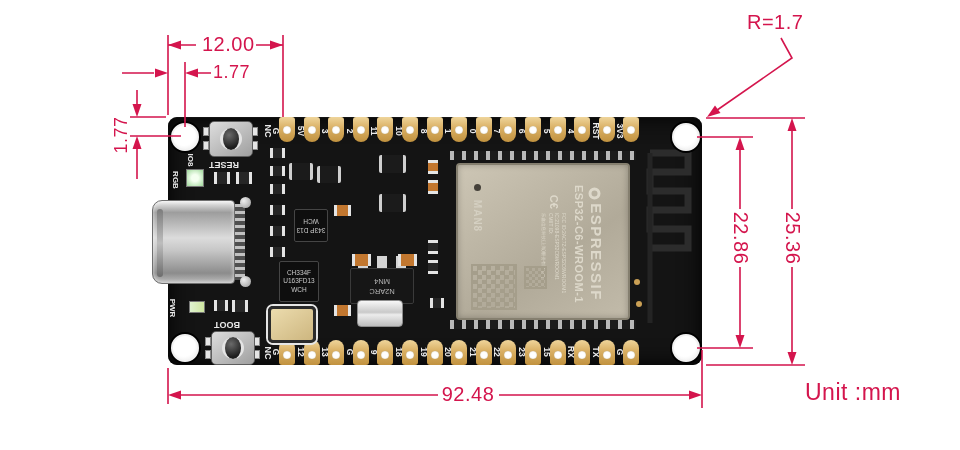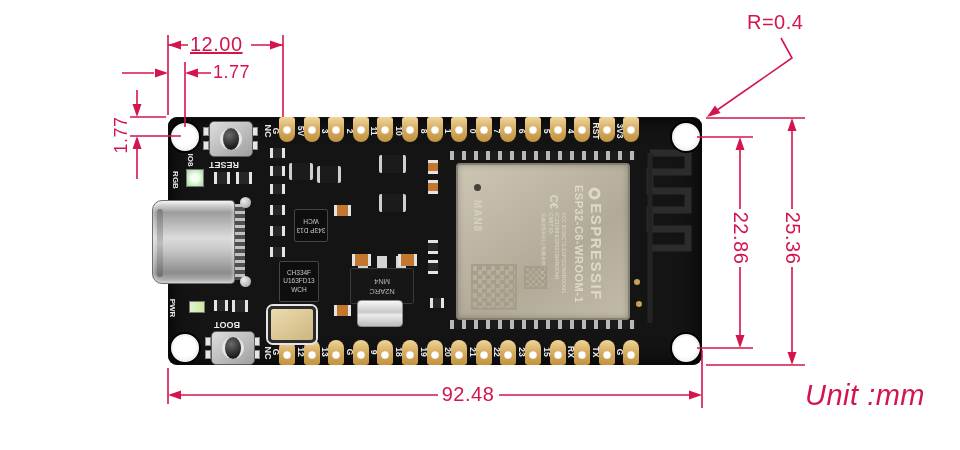--- a/index.html
+++ b/index.html
@@ -6,21 +6,21 @@
   #stage{position:relative;width:960px;height:450px;background:#fff;overflow:hidden;
          font-family:"Liberation Sans",sans-serif;}
   #stage *{box-sizing:border-box;}
 
   
   #dims-svg{position:absolute;left:0;top:0;z-index:6;pointer-events:none;}
   .dim{position:absolute;z-index:7;color:#d4154d;font-size:20px;letter-spacing:.5px;
        background:#fff;padding:0 2px;line-height:1;white-space:nowrap;}
   .dim.rot90{transform:rotate(90deg);}
   .dim.rot-90{transform:rotate(-90deg);}
-  .unit{font-size:29px;font-style:italic;}
+  .unit{font-size:23px;}
 
   
   #board{position:absolute;left:168px;top:117px;width:534px;height:248px;z-index:1;
          background:#141414;border-radius:9px;
          box-shadow:inset 0 0 22px #000, inset 0 1px 0 rgba(255,255,255,.08);}
   .mhole{position:absolute;width:28px;height:28px;border-radius:50%;z-index:3;
          background:radial-gradient(circle at 45% 40%, #ffffff 55%, #e8e8e8 100%);
          border:2px solid #f2f2f2; box-shadow:0 0 0 2px #000;}
 
   
@@ -382,22 +382,22 @@
       <polygon points="707,117 715,105.5 720.5,113"></polygon>
       <polygon points="740,137 735.5,150 744.5,150"></polygon>
       <polygon points="740,348 735.5,335 744.5,335"></polygon>
       <polygon points="792,118 787.5,131 796.5,131"></polygon>
       <polygon points="792,365 787.5,352 796.5,352"></polygon>
       <polygon points="168,395 181,390.5 181,399.5"></polygon>
       <polygon points="702,395 689,390.5 689,399.5"></polygon>
     </g>
   </svg>
 
-  <div class="dim" style="left:188px;top:34px;width:56px;text-align:center;text-decoration:underline;">12.00</div>
+  <div class="dim" style="left:200px;top:34px;width:56px;text-align:center;">12.00</div>
   <div class="dim" style="left:211px;top:63px;font-size:18px;">1.77</div>
   <div class="dim rot-90" style="left:99px;top:126px;width:44px;text-align:center;font-size:18px;">1.77</div>
-  <div class="dim" style="left:745px;top:12px;">R=0.4</div>
+  <div class="dim" style="left:745px;top:12px;">R=1.7</div>
   <div class="dim rot90" style="left:712px;top:228px;width:58px;text-align:center;">22.86</div>
   <div class="dim rot90" style="left:764px;top:228px;width:58px;text-align:center;">25.36</div>
   <div class="dim" style="left:438px;top:384px;width:60px;text-align:center;">92.48</div>
   <div class="dim unit" style="left:803px;top:381px;">Unit :mm</div>
 
 </div>
 
 </body></html>

